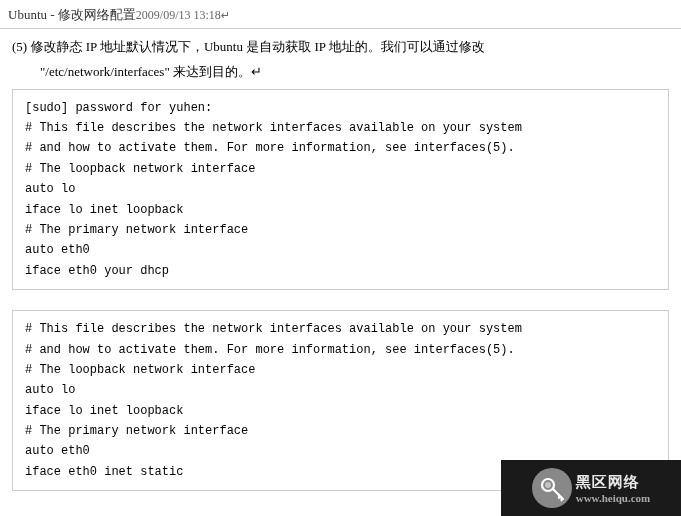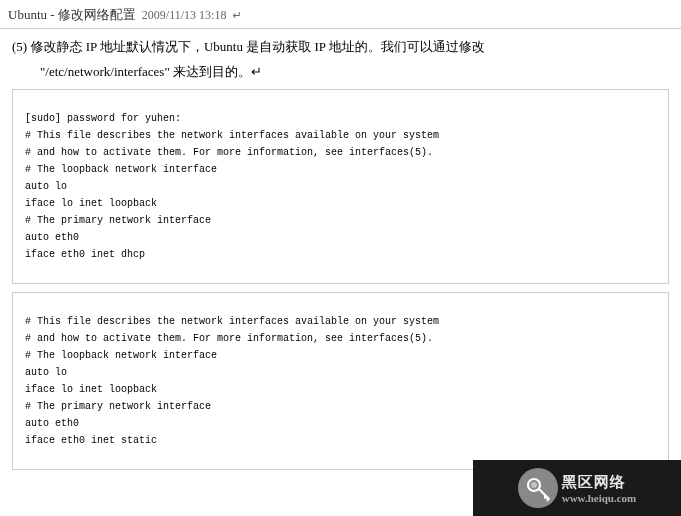--- a/index.html
+++ b/index.html
@@ -15,21 +15,20 @@
     .page-wrapper {
       width: 681px;
       height: 516px;
       position: relative;
       background: #fff;
     }
     .title-bar {
       padding: 6px 8px 4px 8px;
       display: flex;
       align-items: center;
-      gap: 6px;
       border-bottom: 1px solid #ccc;
     }
     .title-text {
       font-size: 13px;
       font-weight: normal;
       color: #333;
     }
     .title-date {
       font-size: 12px;
       color: #666;
@@ -52,41 +51,41 @@
     .command-line {
       font-family: "Courier New", Courier, monospace;
       font-size: 12px;
       color: #333;
       padding-left: 28px;
       margin: 4px 0 6px 0;
     }
     .code-block {
       border: 1px solid #ccc;
       background: #fff;
-      margin: 6px 0 8px 0;
-      padding: 20px 12px;
+      margin: 6px 0 20px 0;
+      padding: 8px 12px;
       font-family: "Courier New", Courier, monospace;
-      font-size: 10px;
+      font-size: 12px;
       line-height: 1.7;
       color: #000;
     }
     .code-block .comment {
       color: #000;
     }
     .separator-text {
       font-size: 12px;
       color: #333;
       padding: 4px 0 6px 8px;
     }
     
     .watermark {
       position: absolute;
       bottom: 0;
       right: 0;
-      width: 208px;
+      width: 180px;
       height: 56px;
       background: #1a1a1a;
       display: flex;
       align-items: center;
       justify-content: center;
       gap: 4px;
     }
     .watermark-logo {
       width: 40px;
       height: 40px;
@@ -115,21 +114,21 @@
       font-weight: bold;
     }
   </style>
 </head>
 <body>
 
 <div class="page-wrapper">
 
   <div class="title-bar">
     <span class="title-text">Ubuntu - 修改网络配置</span>
-    <span class="title-date">2009/11/13 13:18</span>
+    <span class="title-date">2009/09/13 13:18</span>
     <span class="title-arrow">↵</span>
   </div>
 
   <div class="content">
 
     <div class="section-heading">
       <span>(5) 修改静态 IP 地址默认情况下，Ubuntu 是自动获取 IP 地址的。我们可以通过修改</span>
     </div>
     <div class="section-heading indent">
       <span>"/etc/network/interfaces" 来达到目的。↵</span>
@@ -138,21 +137,21 @@
 
     <div class="code-block">
       <div class="comment">[sudo] password for yuhen:</div>
       <div class="comment"># This file describes the network interfaces available on your system</div>
       <div class="comment"># and how to activate them. For more information, see interfaces(5).</div>
       <div class="comment"># The loopback network interface</div>
       <div>auto lo</div>
       <div>iface lo inet loopback</div>
       <div class="comment"># The primary network interface</div>
       <div>auto eth0</div>
-      <div>iface eth0 inet dhcp</div>
+      <div>iface eth0 your dhcp</div>
     </div>
 
 
     <div class="code-block">
       <div class="comment"># This file describes the network interfaces available on your system</div>
       <div class="comment"># and how to activate them. For more information, see interfaces(5).</div>
       <div class="comment"># The loopback network interface</div>
       <div>auto lo</div>
       <div>iface lo inet loopback</div>
       <div class="comment"># The primary network interface</div>

